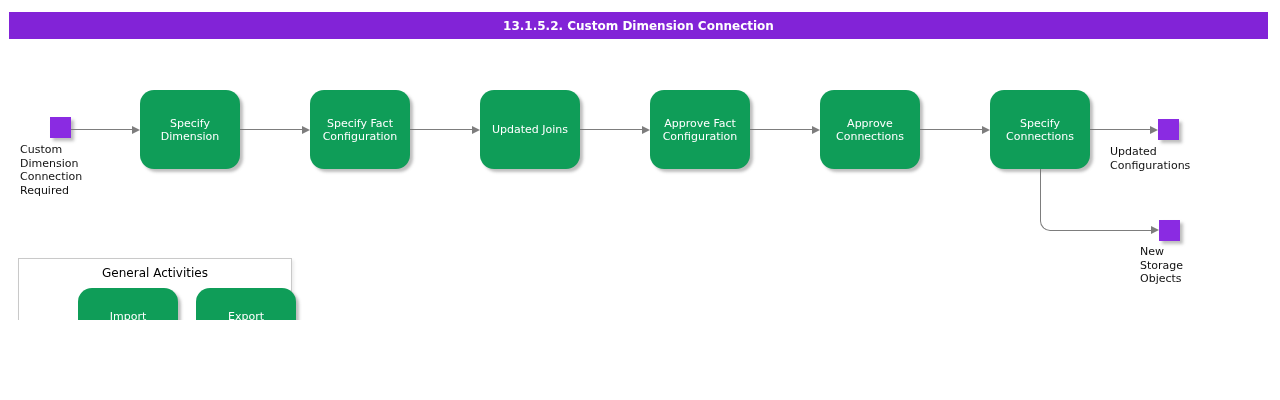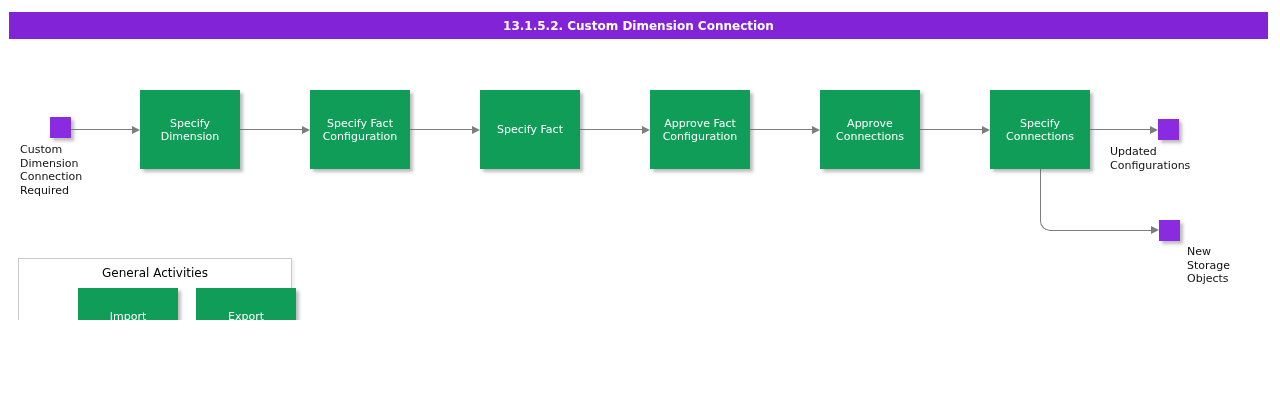--- a/index.html
+++ b/index.html
@@ -8,21 +8,21 @@
     font-family:"DejaVu Sans","Liberation Sans",sans-serif; overflow:hidden;
   }
   .titlebar {
     position:absolute; left:9px; top:12px; width:1259px; height:27px;
     background:var(--header_bg); color:#ffffff;
     display:flex; align-items:center; justify-content:center;
     font-weight:bold; font-size:12px;
   }
   .task {
     position:absolute; top:90px; width:100px; height:79px;
-    background:var(--task_green); border-radius:0; color:#ffffff;
+    background:var(--task_green); border-radius:14px; color:#ffffff;
     display:flex; align-items:center; justify-content:center;
     text-align:center; font-size:11px; line-height:13px;
     box-shadow:3px 3px 3px rgba(110,110,110,0.45);
     box-sizing:border-box; padding:3px; cursor:pointer;
   }
   .ga-task { top:288px; height:82px;margin-left:36px; }
   .event-square {
     position:absolute; width:21px; height:21px;
     background:var(--event_purple);
     box-shadow:3px 3px 3px rgba(110,110,110,0.45);
@@ -79,37 +79,37 @@
   <div class="elbow"></div>
   <div class="arrowhead" style="left:1151px;top:226px"></div>
 
   <div class="task" style="left:140px">
     <span>Specify Dimension</span>
   </div>
   <div class="task" style="left:310px">
     <span>Specify Fact Configuration</span>
   </div>
   <div class="task" style="left:480px">
-    <span>Specify Fact</span>
+    <span>Updated Joins</span>
   </div>
   <div class="task" style="left:650px">
     <span>Approve Fact Configuration</span>
   </div>
   <div class="task" style="left:820px">
     <span>Approve Connections</span>
   </div>
   <div class="task" style="left:990px">
     <span>Specify Connections</span>
   </div>
 
   <div class="event-square" style="left:1158px;top:119px"></div>
   <div class="event-label" style="left:1110px;top:145px;width:120px">Updated Configurations</div>
 
   <div class="event-square" style="left:1159px;top:220px"></div>
-  <div class="event-label" style="left:1187px;top:245px;width:60px">New Storage Objects</div>
+  <div class="event-label" style="left:1140px;top:245px;width:60px">New Storage Objects</div>
 
   <div class="ga-panel">
     <div class="ga-title">General Activities</div>
   </div>
   <div class="task ga-task" style="left:42px">
     <span>Import Dimension Connection</span>
   </div>
   <div class="task ga-task" style="left:160px">
     <span>Export Dimension Connection</span>
   </div>

